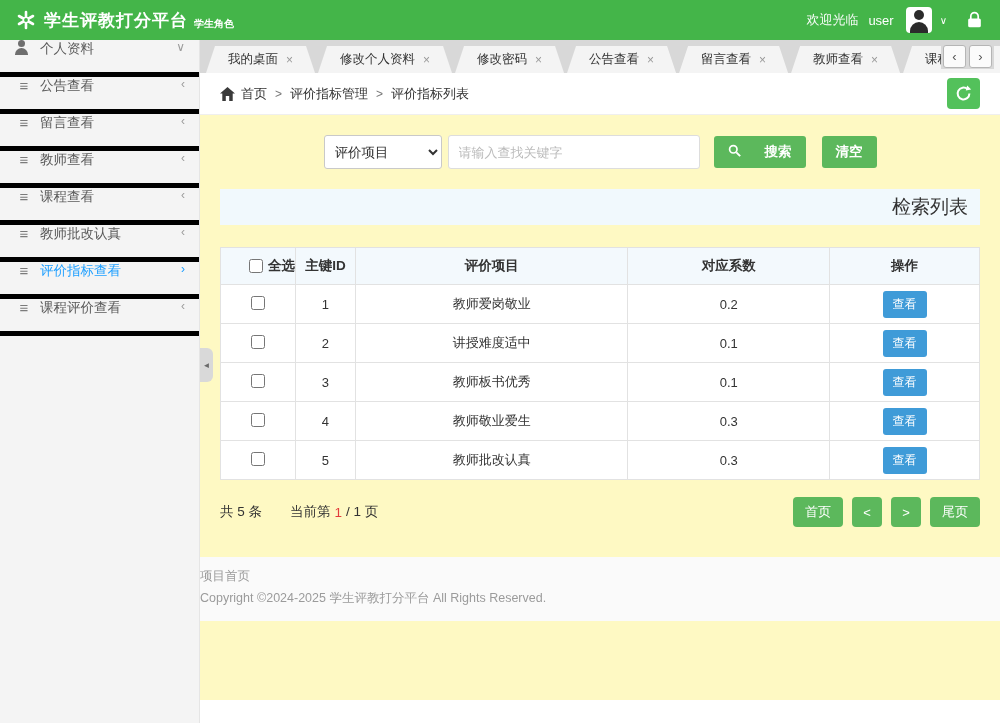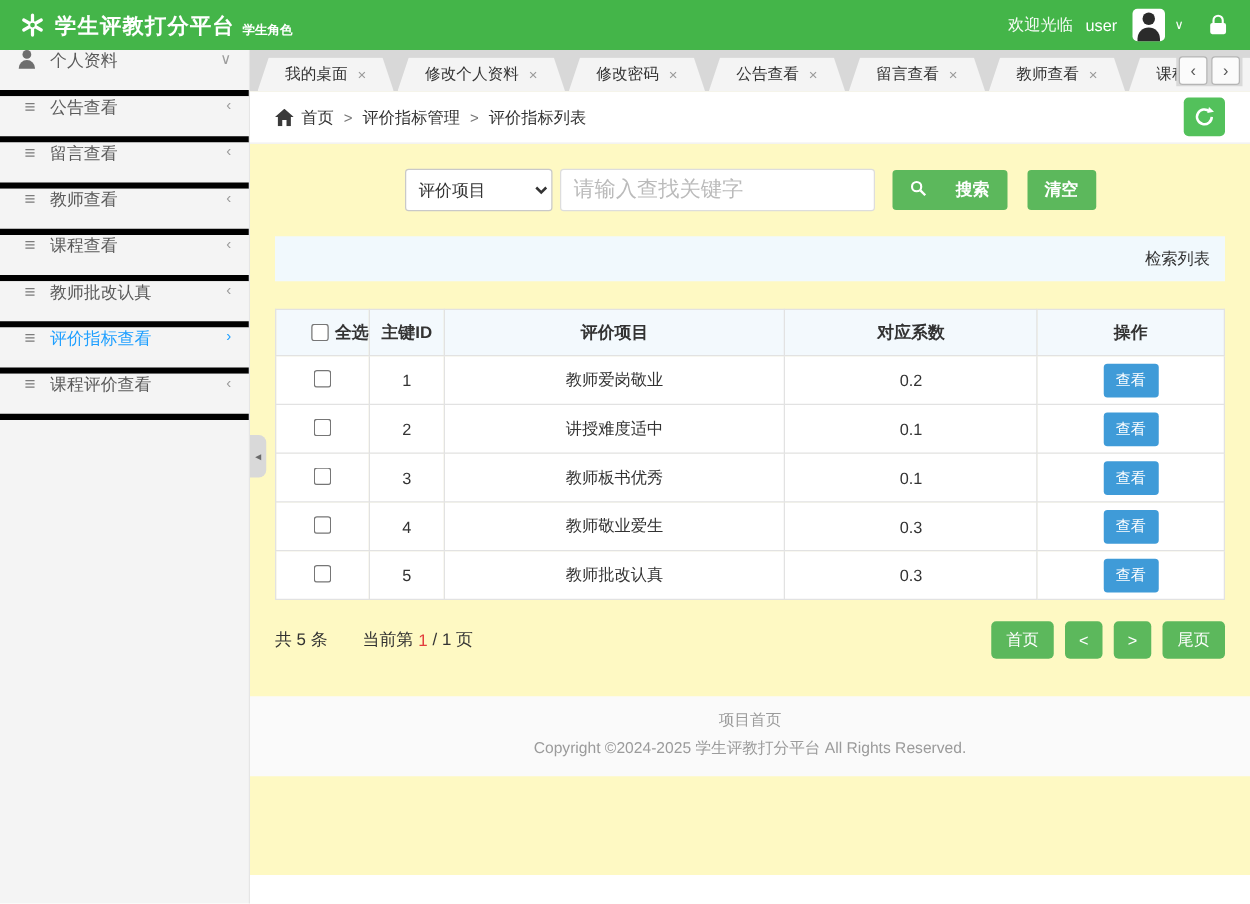--- a/index.html
+++ b/index.html
@@ -61,50 +61,50 @@
   .crumb-sep { margin:0 8px; color:#777; font-size:12px; }
   .refresh-btn { margin-left:auto; width:33px; height:31px; background:#53c15b; border:none; border-radius:4px;
                  display:flex; align-items:center; justify-content:center; cursor:pointer; }
 
   
   .content { flex:0 0 auto; padding:20px 20px 0; }
   .search-row { display:flex; justify-content:center; align-items:center; }
   .category-select { height:34px; width:118px; border:1px solid #c9c9c9; border-radius:3px; font-size:13.5px;
                      padding:0 6px; color:#333; background:#fff; }
   .keyword-input { height:34px; width:252px; border:1px solid #ddd; border-radius:3px; margin-left:6px;
-                   padding:0 10px; font-size:17px; color:#333; }
+                   padding:0 10px; font-size:13px; color:#333; }
   .keyword-input::placeholder { color:#bbb; }
   .btn-green { height:32px; background:#5cb85c; color:#fff; border:none; border-radius:3px; font-size:13.5px;
                padding:0 14px; display:inline-flex; align-items:center; gap:24px; cursor:pointer; }
   .search-btn { margin-left:14px; font-weight:bold; }
   .clear-btn { margin-left:16px; font-weight:bold; }
 
   .list-header-bar { margin-top:20px; height:36px; background:#f1f9fd; display:flex; align-items:center;
-                     justify-content:flex-end; padding:4px 12px; font-size:13px; color:#333; }
+                     justify-content:flex-end; padding:4px 12px; font-size:19px; color:#333; }
 
   
   .data-table { width:100%; margin-top:22px; border-collapse:collapse; font-size:13px; color:#333; }
   .data-table th, .data-table td { border:1px solid #e2e2e2; text-align:center; vertical-align:middle; }
   .data-table thead th { height:37px; background:#f3f9fd; font-weight:bold; font-size:13.5px; }
   .data-table tbody td { height:39px; background:#fff; }
   .check-label { display:inline-flex; align-items:center; gap:5px; cursor:pointer;margin-left:28px; }
   .data-table input[type=checkbox] { width:14px; height:14px; cursor:pointer; }
   .view-btn { background:#3f9bd8; color:#fff; border:none; border-radius:3px; font-size:12px; padding:5px 10px; cursor:pointer; }
 
   
   .pager-row { display:flex; align-items:center; margin-top:17px; font-size:13.5px; color:#333; }
   .pager-total { margin-right:28px; }
   .current-page { color:#e23c3c; margin:0 4px; }
   .pager-buttons { margin-left:auto; display:flex; gap:9px; }
   .page-btn { height:30px; min-width:30px; background:#5cb85c; color:#fff; border:none; border-radius:4px;
               font-size:13px; padding:0 12px; cursor:pointer; }
   .page-btn.arrow { padding:0 10px; }
 
   
-  .footer { margin-top:30px; text-align:center; color:#9b9b9b; font-size:12.5px; line-height:22px;
+  .footer { margin-top:30px; text-align:left; color:#9b9b9b; font-size:12.5px; line-height:22px;
             background:#fafafa; padding:8px 0 12px; }
   .footer .footer-home { cursor:pointer; }
 </style>
 </head>
 <body>
 
 <div class="page">
 
   <div class="header">
     <span class="logo-icon">

